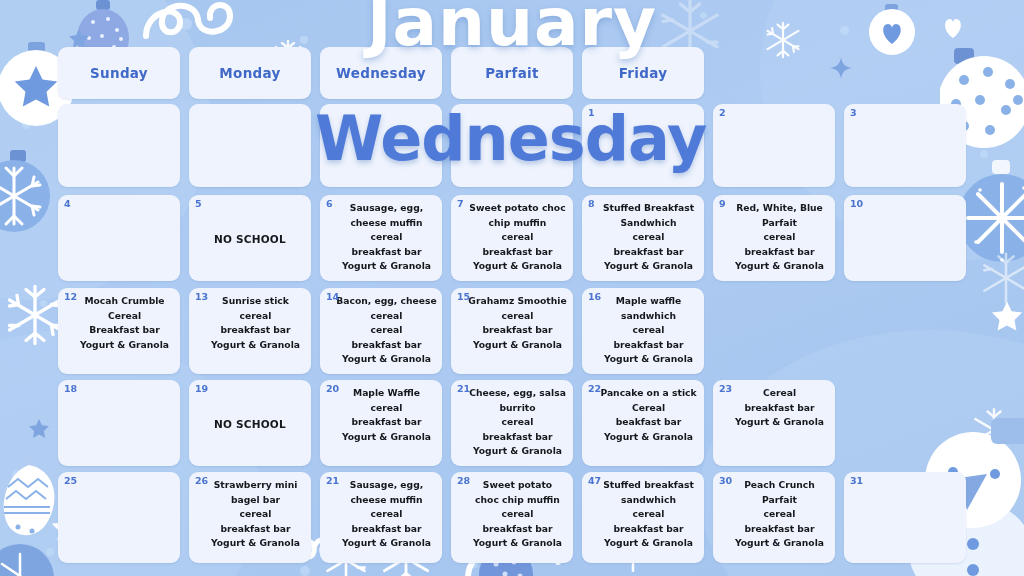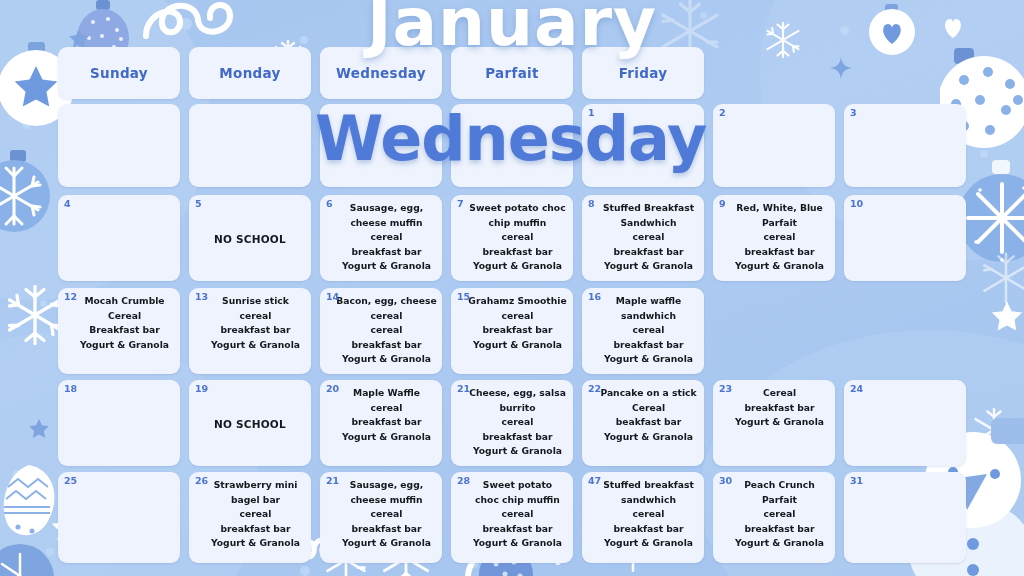--- a/index.html
+++ b/index.html
@@ -588,23 +588,20 @@
           </div>
         </div>
         <div class="cell daycell">
           <div class="daynum">23</div>
           <div class="menu">
             <div>Cereal</div>
             <div>breakfast bar</div>
             <div>Yogurt &amp; Granola</div>
           </div>
         </div>
-        <div class="cell daycell">
-          <div class="daynum">24</div>
-        </div>
       </div>
     <div class="row" id="r5">
         <div class="cell daycell">
           <div class="daynum">25</div>
         </div>
         <div class="cell daycell">
           <div class="daynum">26</div>
           <div class="menu">
             <div>Strawberry mini</div>
             <div>bagel bar</div>

